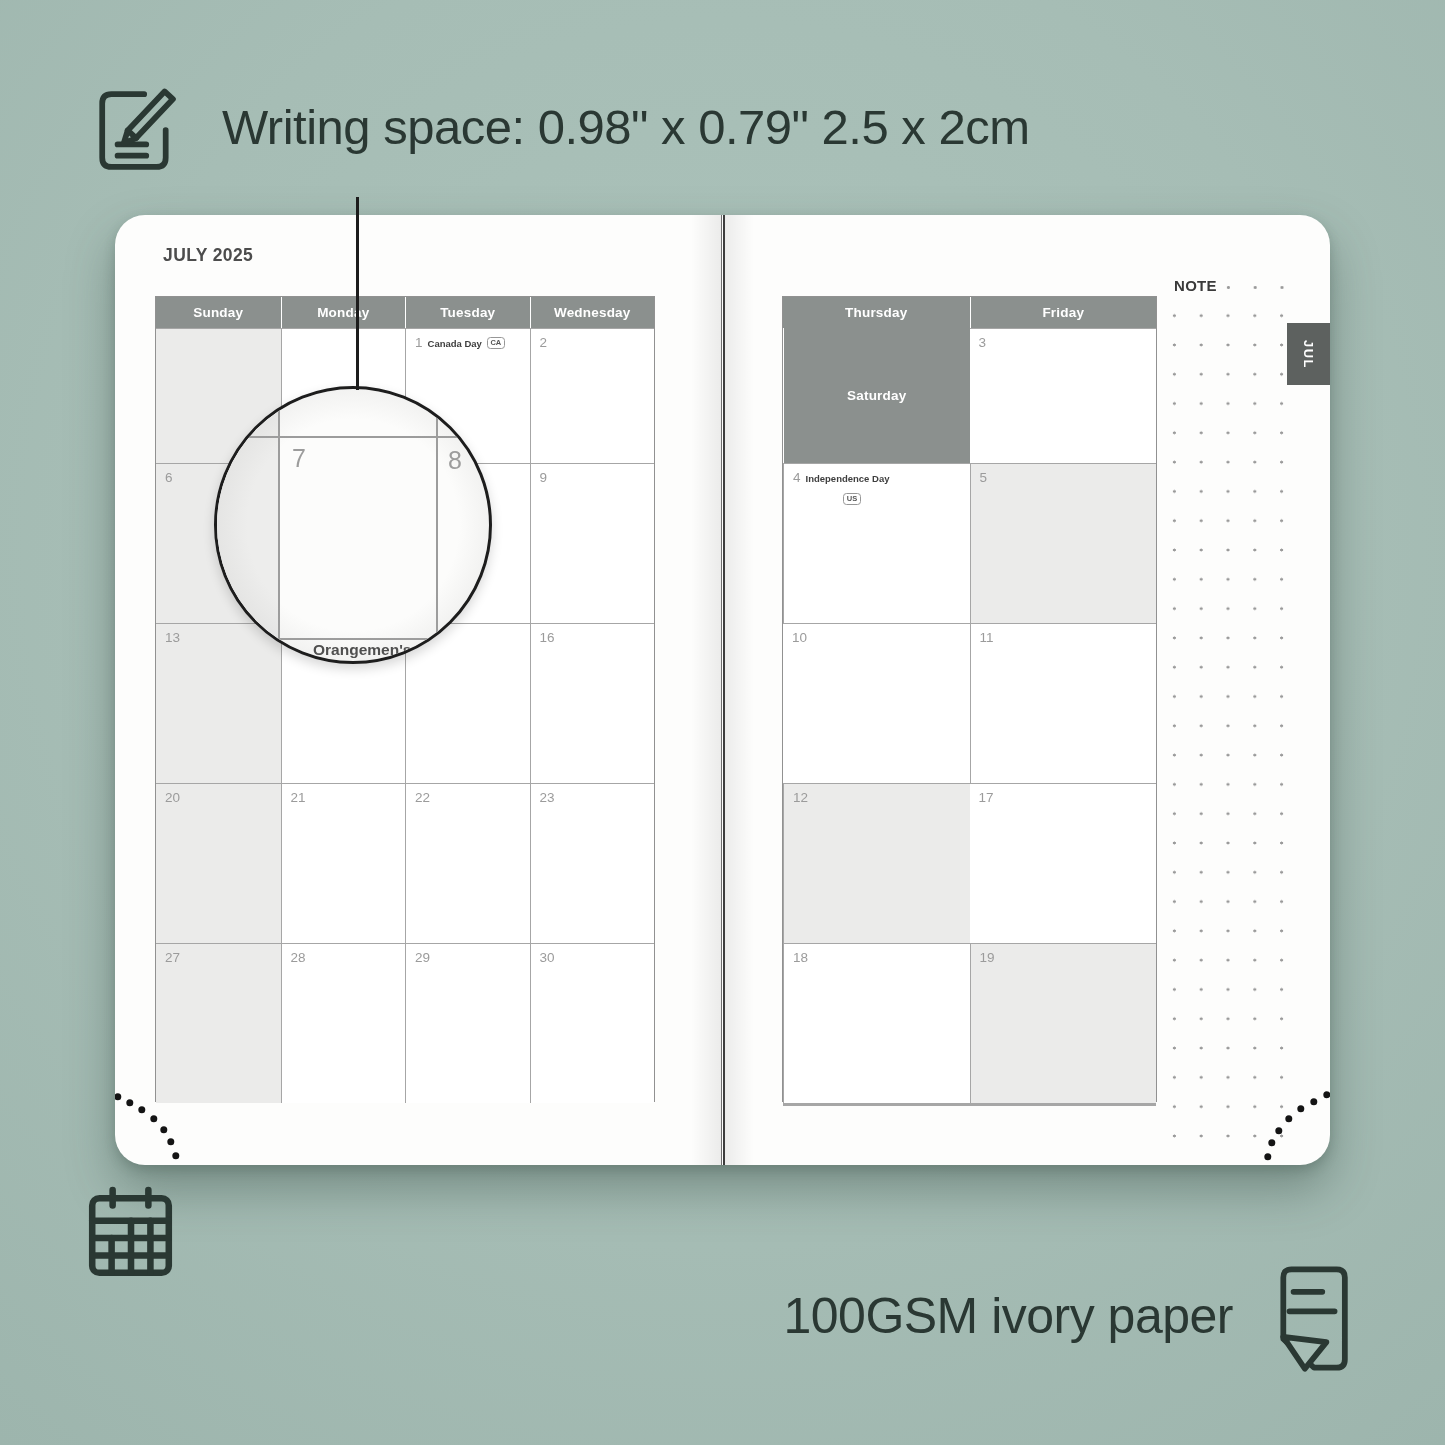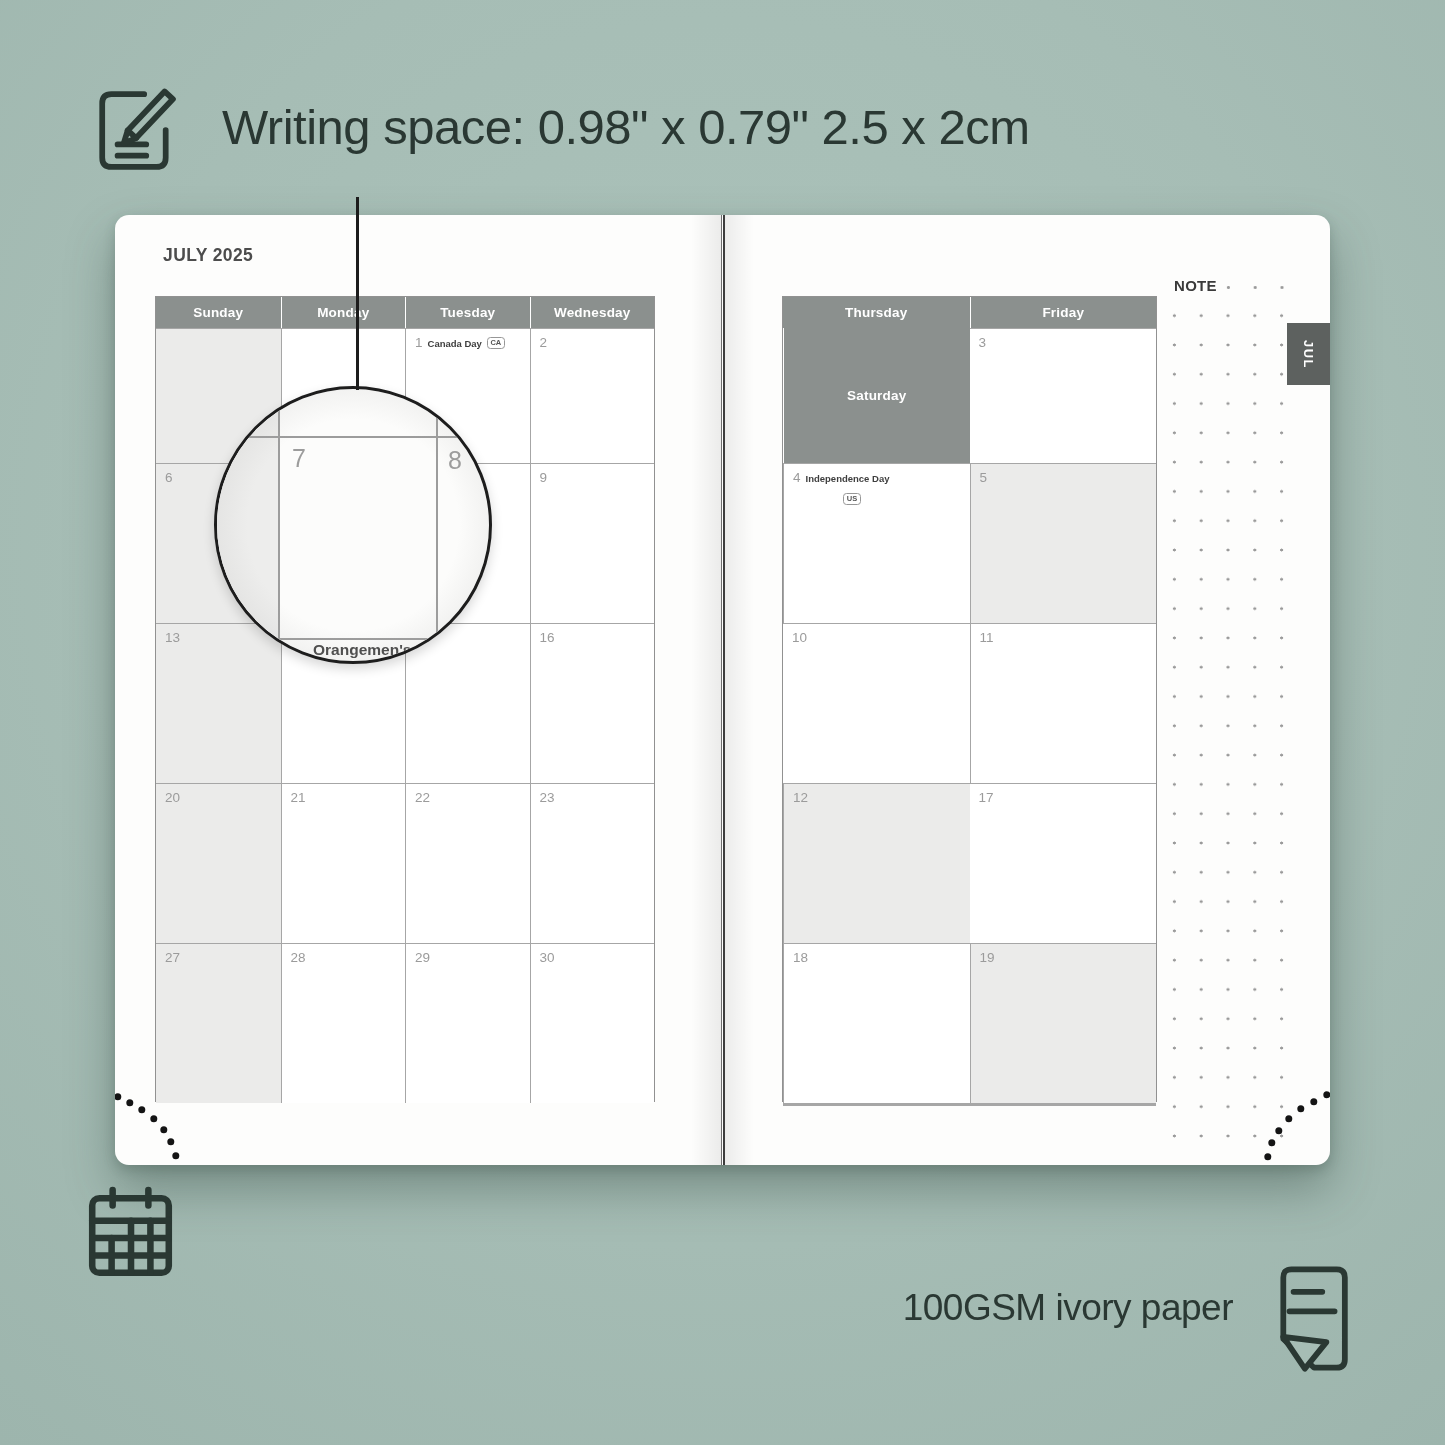--- a/index.html
+++ b/index.html
@@ -11,35 +11,35 @@
     background: radial-gradient(circle at 50% 38%, #acc3bb 0%, #a6bdb5 55%, #9db5ad 100%);
   }
 
   
   .bigtext {
     position:absolute; color:#2a3833; font-size:49px; letter-spacing:-0.5px;
     font-weight:500; white-space:nowrap;
   }
   .t-writing { left:222px; top:99px; }
   .t-monthly { left:222px; top:1212px; font-size:51px; }
-  .t-paper   { right:212px; top:1287px; font-size:37px; }
+  .t-paper   { right:212px; top:1287px; font-size:50px; }
 
   .icon-abs { position:absolute; }
   .i-note  { left:93px;  top:83px;  width:86px;  height:90px; }
   .i-cal   { left:82px;  top:1186px; width:97px; height:95px; }
   .i-paper { left:1271px; top:1265px; width:80px; height:107px; }
   .icon-abs svg { width:100%; height:100%; display:block; }
 
   
   .connector { position:absolute; left:356px; top:197px; width:2.6px; height:193px; background:#1c1c1c; z-index:6; }
 
   
   .planner {
     position:absolute; left:115px; top:215px; width:1215px; height:950px;
-    background:#fdfdfc; border-radius:14px; overflow:hidden; z-index:1;
+    background:#fdfdfc; border-radius:30px; overflow:hidden; z-index:1;
     box-shadow: 0 24px 48px rgba(42,62,55,0.38), 0 5px 12px rgba(42,62,55,0.22);
   }
   .month-title { position:absolute; left:48px; top:30px; font-size:17.5px; font-weight:bold; color:#4c4c4c; letter-spacing:0.4px; }
 
   .cal {
     position:absolute; top:81px; display:grid; border:1.5px solid #919191; background:#fff;
     grid-template-rows:31px 135px 160px 160px 160px 160px;
   }
   .cal-left  { left:40px;  width:500px; height:806px; grid-template-columns:repeat(4,1fr); }
   .cal-right { left:667px; width:375px; height:806px; grid-template-columns:repeat(2,1fr); }

